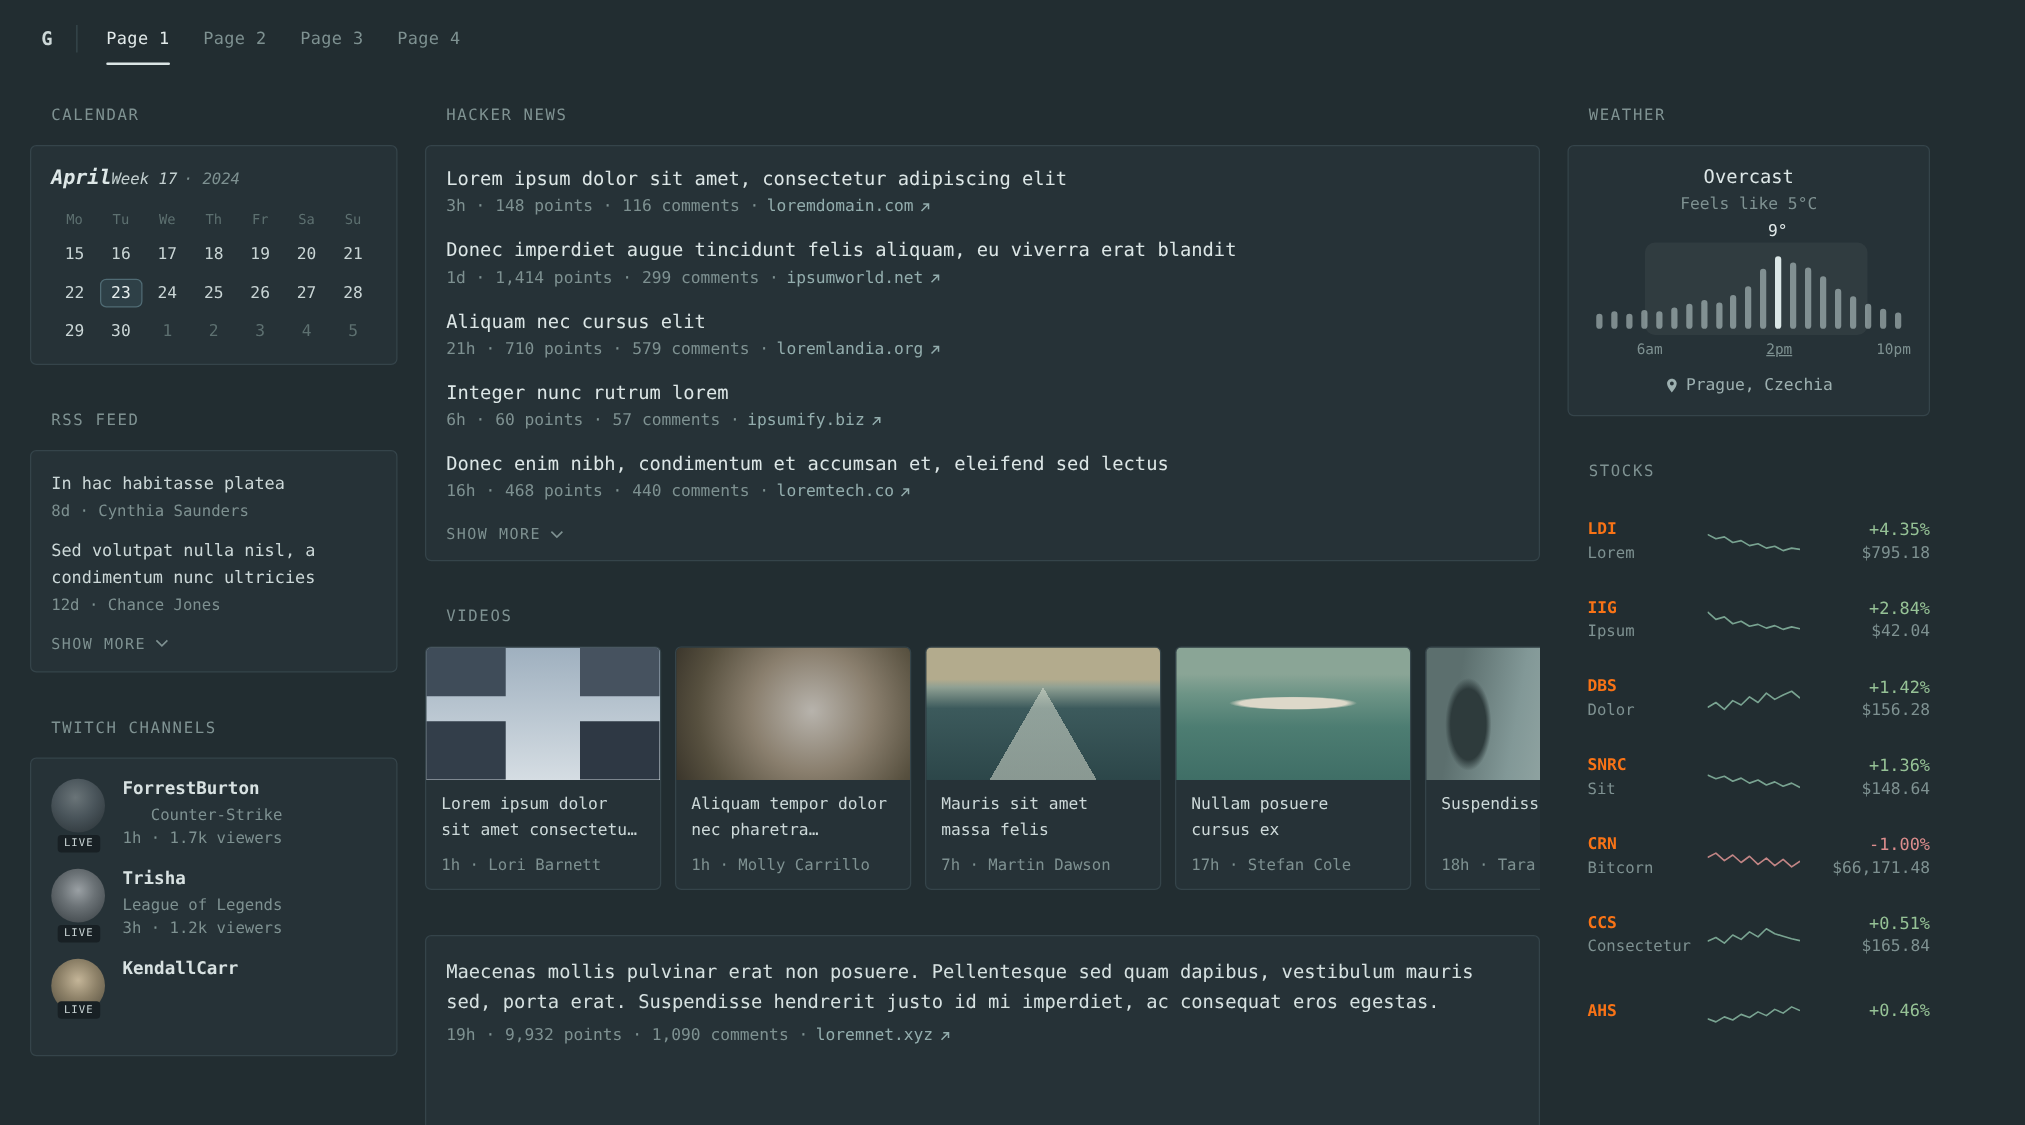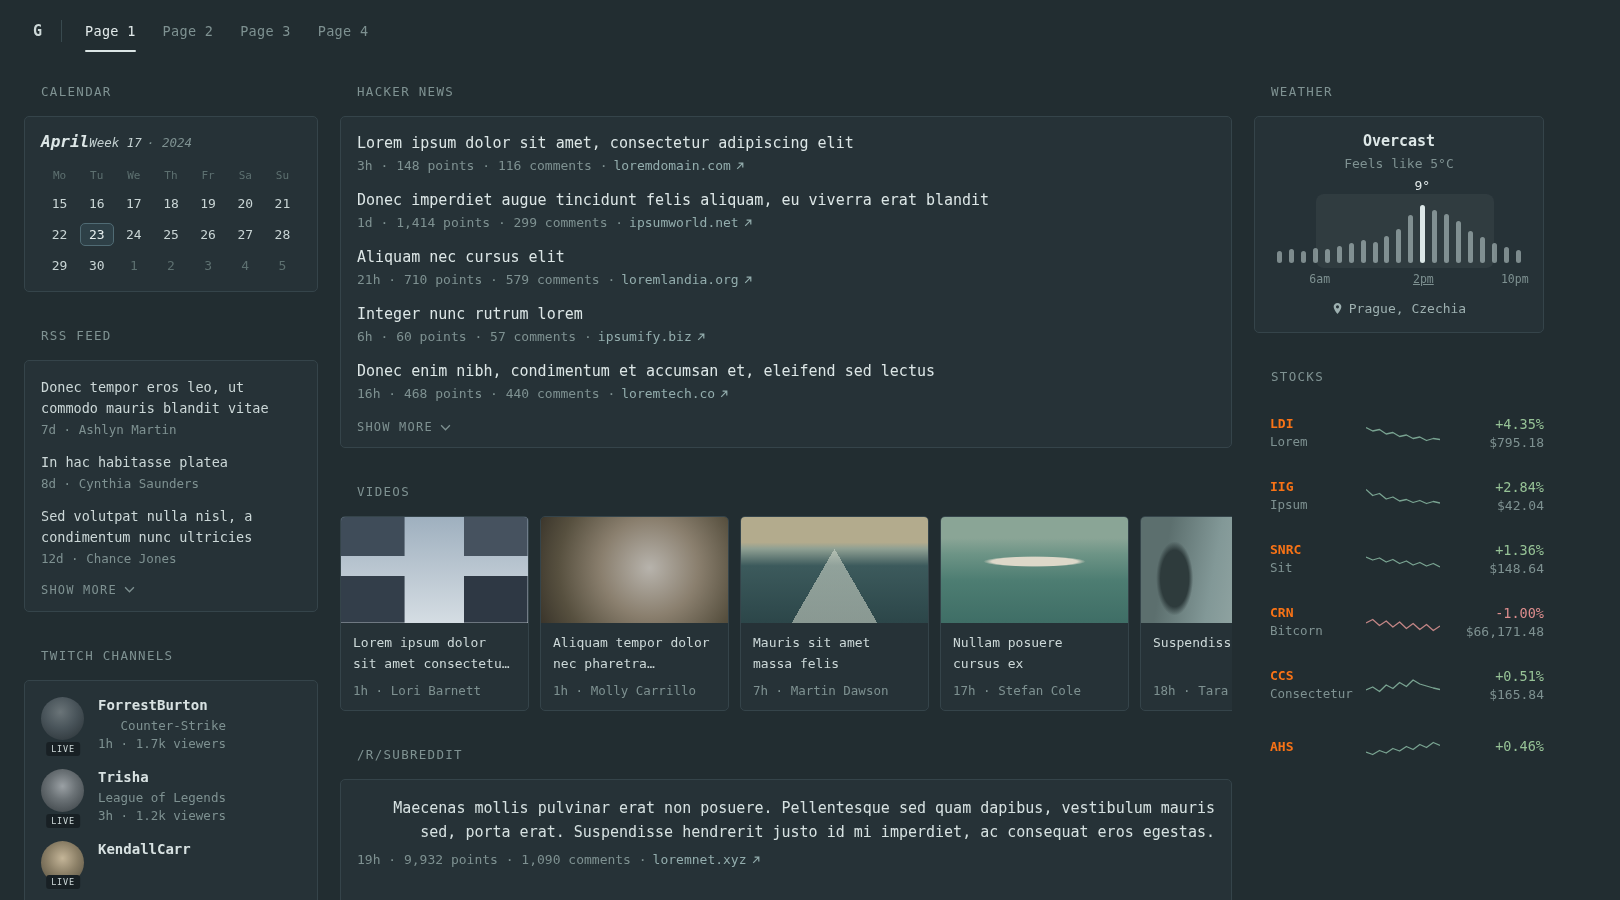--- a/index.html
+++ b/index.html
@@ -90,25 +90,25 @@
     conic-gradient(from 0deg at 50% 30%,rgba(0,0,0,0) 0 150deg,rgba(214,220,206,.55) 150deg 210deg,rgba(0,0,0,0) 210deg 360deg),
     linear-gradient(180deg,#b3ab8d 0 24%,#8fa093 30%,#3c5a5c 46%,#2c4649 100%);}
   .thumb-canoe-lake{background:
     radial-gradient(ellipse 38% 7% at 50% 42%,#ddd8c9 0 60%,rgba(0,0,0,0) 72%),
     linear-gradient(180deg,#8aa596 0 20%,#6d9486 35%,#4d7d72 60%,#3f6e66 100%);}
   .thumb-foggy-figure{background:
     radial-gradient(ellipse 13% 46% at 18% 58%,#2e3b3c 0 58%,rgba(0,0,0,0) 76%),
     linear-gradient(100deg,#5c6f6e 0 15%,#829897 40%,#9fb0ad 72%,#8aa3a0 100%);}
   
   .sub-card{padding:16px;min-height:160px;}
-  .sub-text{font-size:15px;line-height:1.6;color:#d6e1e1;max-width:862px;cursor:pointer;text-align:right;}
+  .sub-text{font-size:15px;line-height:1.6;color:#d6e1e1;max-width:862px;cursor:pointer;}
   .sub-meta{display:flex;align-items:center;gap:6px;font-size:13px;color:var(--muted);margin-top:8px;}
   
   .wx-card{padding:15px 16px 16px;text-align:center;}
-  .wx-cond{font-size:15px;font-weight:700;color:var(--bright);}
+  .wx-cond{font-size:15px;font-weight:400;color:var(--bright);}
   .wx-feels{font-size:13px;color:var(--muted);margin-top:6px;}
   .wx-chart{position:relative;height:60px;margin:32px 6px 0;}
   .wx-highlight{position:absolute;left:16%;right:11%;top:-9px;bottom:-5px;background:rgba(213,228,228,0.06);border-radius:8px;}
   .wx-bars{position:absolute;inset:0;display:flex;align-items:flex-end;justify-content:space-between;}
   .wx-bar{width:5px;background:rgba(196,213,214,0.55);border-radius:2.5px;}
   .wx-bar.peak{background:#dbe7e7;}
   .wx-peak-label{position:absolute;top:-25px;transform:translateX(-50%);font-size:13px;color:#e2eaea;}
   .wx-times{position:relative;height:15px;margin-top:9px;}
   .wx-time{position:absolute;transform:translateX(-50%);font-size:11.5px;color:var(--muted);}
   .wx-loc{display:flex;justify-content:center;align-items:center;gap:6px;margin-top:14px;font-size:13px;color:#9db0b0;}
@@ -227,24 +227,20 @@
               <span class="d">5</span>
             </div>
           </div>
       </div>
     </section>
 
     <section>
       <h2 class="sec-title">RSS FEED</h2>
       <div class="card rss-card">
         <div class="rss-item">
-          <div class="rss-title">Donec tempor eros leo, ut commodo mauris blandit vitae</div>
-          <div class="rss-meta">7d · Ashlyn Martin</div>
-        </div>
-        <div class="rss-item">
           <div class="rss-title">In hac habitasse platea</div>
           <div class="rss-meta">8d · Cynthia Saunders</div>
         </div>
         <div class="rss-item">
           <div class="rss-title">Sed volutpat nulla nisl, a condimentum nunc ultricies</div>
           <div class="rss-meta">12d · Chance Jones</div>
         </div>
         <div class="show-more">
           <span>SHOW MORE</span>
           <svg class="chev" viewBox="0 0 10 6">
@@ -402,21 +398,20 @@
         <div class="video-card">
           <div class="video-thumb thumb-foggy-figure"></div>
           <div class="video-title">Suspendisse diam</div>
           <div class="video-meta">18h · Tara</div>
         </div>
 
       </div>
     </section>
 
     <section>
-      <h2 class="sec-title">/R/SUBREDDIT</h2>
       <div class="card sub-card">
         <div class="sub-text">Maecenas mollis pulvinar erat non posuere. Pellentesque sed quam dapibus, vestibulum mauris sed, porta erat. Suspendisse hendrerit justo id mi imperdiet, ac consequat eros egestas.</div>
         <div class="sub-meta">
           <span>19h · 9,932 points · 1,090 comments ·</span>
           <span class="hn-domain">
             <span>loremnet.xyz</span>
             <svg class="ext" viewBox="0 0 10 10">
                 <path d="M2.2 7.8 L7.8 2.2 M3.6 2.2 H7.8 V6.4" stroke="currentColor" fill="none" stroke-width="1.2"></path>
               </svg>
           </span>
@@ -499,20 +494,33 @@
           </div>
           <svg class="stock-spark" viewBox="0 0 74 28" width="74" height="28">
               <polyline points="0.0,7.5 6.7,13.5 13.5,11.5 20.2,17.0 26.9,15.0 33.6,19.0 40.4,17.5 47.1,20.5 53.8,18.5 60.5,21.5 67.3,19.5 74.0,21.0" fill="none" stroke="currentColor" stroke-width="1.3" stroke-linejoin="round"></polyline>
             </svg>
           <div class="stock-right">
             <div class="stock-change">+2.84%</div>
             <div class="stock-price">$42.04</div>
           </div>
         </div>
 
+        <div class="stock-row up">
+          <div>
+            <div class="stock-sym">DBS</div>
+            <div class="stock-name">Dolor</div>
+          </div>
+          <svg class="stock-spark" viewBox="0 0 74 28" width="74" height="28">
+              <polyline points="0.0,21.0 6.7,17.0 13.5,22.5 20.2,15.5 26.9,19.0 33.6,12.5 40.4,17.0 47.1,9.5 53.8,14.5 60.5,11.0 67.3,8.0 74.0,13.5" fill="none" stroke="currentColor" stroke-width="1.3" stroke-linejoin="round"></polyline>
+            </svg>
+          <div class="stock-right">
+            <div class="stock-change">+1.42%</div>
+            <div class="stock-price">$156.28</div>
+          </div>
+        </div>
 
         <div class="stock-row up">
           <div>
             <div class="stock-sym">SNRC</div>
             <div class="stock-name">Sit</div>
           </div>
           <svg class="stock-spark" viewBox="0 0 74 28" width="74" height="28">
               <polyline points="0.0,12.0 6.7,15.0 13.5,13.0 20.2,17.0 26.9,14.5 33.6,18.5 40.4,16.0 47.1,20.0 53.8,17.5 60.5,21.0 67.3,18.5 74.0,22.0" fill="none" stroke="currentColor" stroke-width="1.3" stroke-linejoin="round"></polyline>
             </svg>
           <div class="stock-right">

